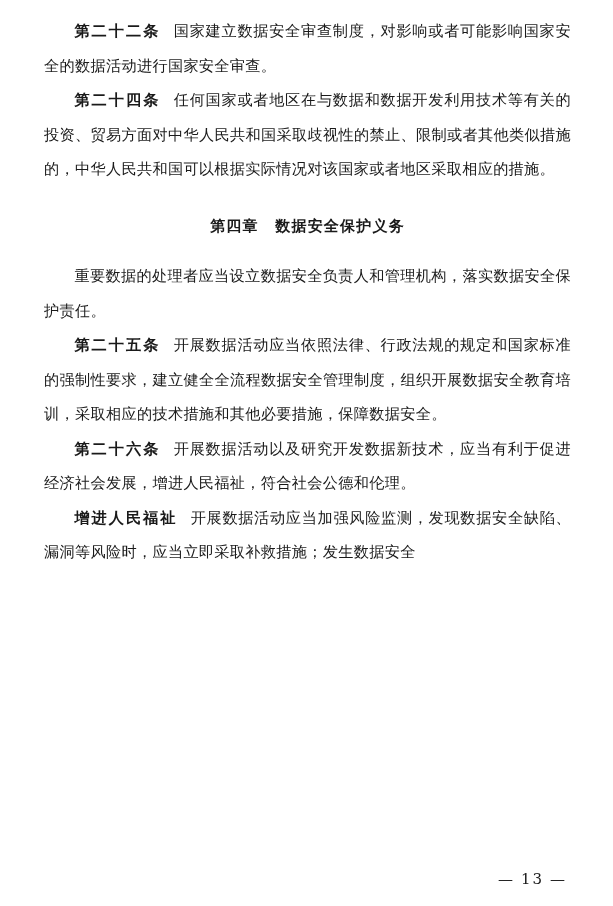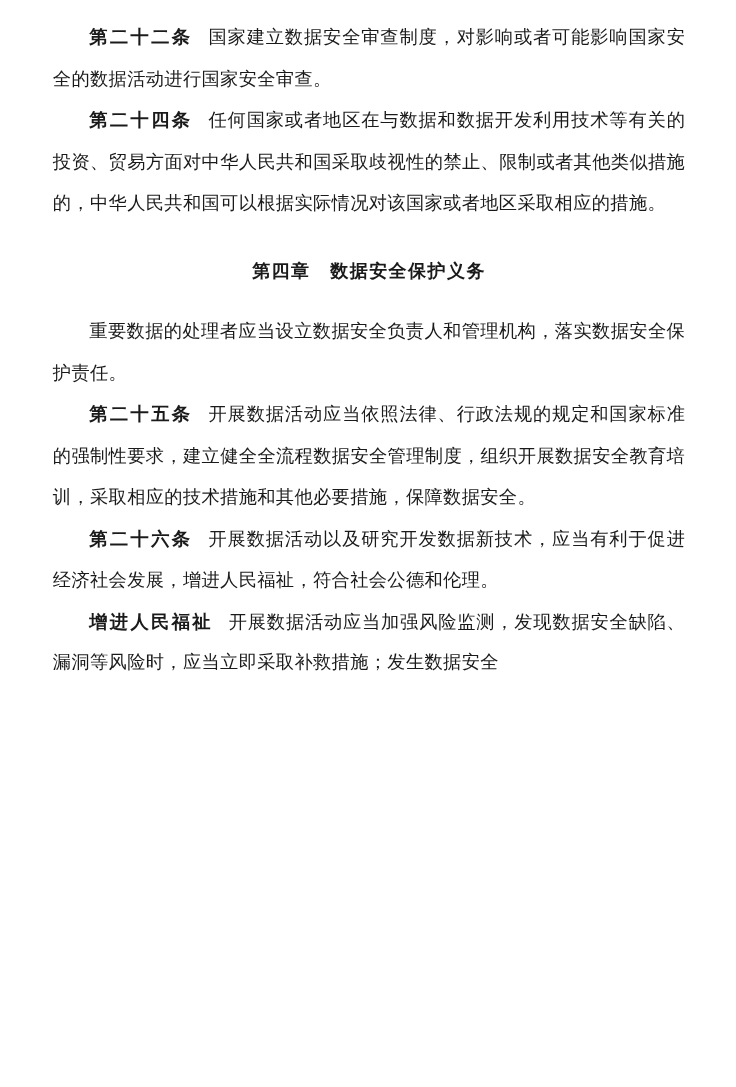--- a/index.html
+++ b/index.html
@@ -96,13 +96,16 @@
     <p>
       <span class="art-label">第二十六条</span><span class="art-gap"></span><span>开展数据活动以及研究开发数据新技术，应当有利于促进经济社会发展，增进人民福祉，符合社会公德和伦理。</span>
     </p>
 
     <p>
       <span class="art-label">增进人民福祉</span><span class="art-gap"></span><span>开展数据活动应当加强风险监测，发现数据安全缺陷、漏洞等风险时，应当立即采取补救措施；发生数据安全</span>
     </p>
 
   </div>
 
+  <div class="footer">
+    <span class="dash">—</span><span>13</span><span class="dash">—</span>
+  </div>
 </div>
 
 </body></html>

